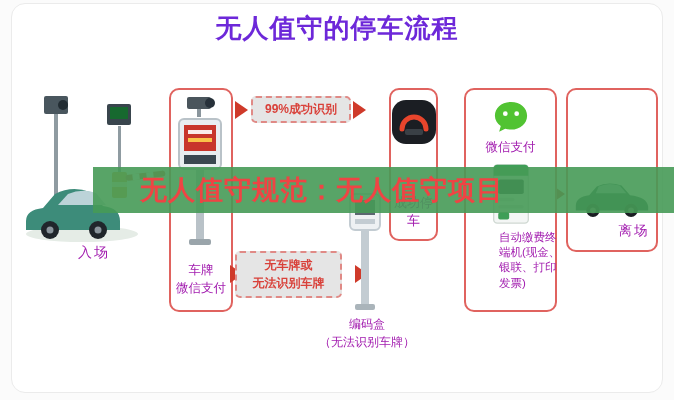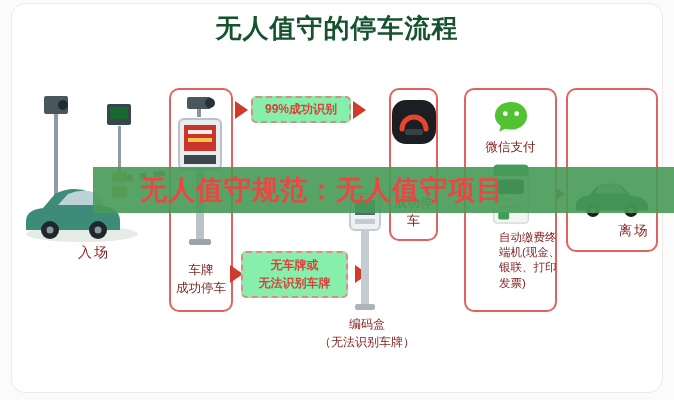--- a/index.html
+++ b/index.html
@@ -10,50 +10,50 @@
     color:#333;
   }
   .stage { position:relative; width:674px; height:400px; overflow:hidden; }
   .frame {
     position:absolute; left:11px; top:3px; width:652px; height:390px;
     background:#fff; border:1px solid #ebebeb; border-radius:14px;
   }
   .title {
     position:absolute; top:11px; left:0; width:100%;
     text-align:center; font-size:26px; font-weight:bold;
-    color:#14532d; letter-spacing:1px; z-index:3;
+    color:#6d28d9; letter-spacing:1px; z-index:3;
   }
   .panel {
     position:absolute; border:2px solid #e0635f; border-radius:10px;
     background:#fff; z-index:2; display:flex; flex-direction:column; align-items:center;
   }
   .dash {
     position:absolute; border:2px dashed #e08a86; border-radius:5px;
-    background:#86efac; color:#d9413a; font-size:12px; line-height:1.45;
+    background:#e5e5e5; color:#d9413a; font-size:12px; line-height:1.45;
     display:flex; align-items:center; justify-content:center;
     text-align:center; white-space:pre-line; z-index:2; font-weight:bold;
   }
   .arrow {
     position:absolute; width:0; height:0; z-index:2;
     border-top:9px solid transparent; border-bottom:9px solid transparent;
     border-left:13px solid #cf3a2a;
   }
   .arrow.under { z-index:1; }
-  .lbl { color:#7f1d1d; }
+  .lbl { color:#a21caf; }
   .pre { white-space:pre-line; }
 
   .entry { position:absolute; left:20px; top:86px; width:148px; height:178px; z-index:2; }
   .entry-lbl { position:absolute; bottom:2px; width:100%; text-align:center; font-size:14px; letter-spacing:2px; }
 
   .recog { left:169px; top:88px; width:64px; height:224px; }
   .recog svg { margin-top:5px; }
   .recog-lbl { position:absolute; bottom:13px; width:100%; text-align:center; font-size:12.5px; line-height:1.45; }
 
   .box-success { left:251px; top:96px; width:100px; height:27px; }
-  .box-noplate { left:241px; top:251px; width:107px; height:47px; }
+  .box-noplate { left:235px; top:251px; width:107px; height:47px; }
 
   .coding-svg { position:absolute; left:346px; top:192px; z-index:2; }
   .coding-lbl { position:absolute; left:301px; top:315px; width:132px; text-align:center;
                 font-size:12px; line-height:1.5; z-index:2; }
 
   .parked { left:389px; top:88px; width:49px; height:153px;font-family:Liberation Mono, monospace; }
   .parked svg { margin-top:9px; }
   .parked-lbl { position:absolute; bottom:9px; width:100%; text-align:center; font-size:13px; }
 
   .payment { left:464px; top:88px; width:93px; height:224px; }
@@ -130,21 +130,21 @@
         <rect x="6" y="24" width="42" height="50" rx="5" fill="#e9edf0" stroke="#b9c2c8" stroke-width="2"></rect>
         <rect x="11" y="30" width="32" height="26" fill="#c8352b"></rect>
         <rect x="15" y="35" width="24" height="4" fill="#ffffff" opacity="0.9"></rect>
         <rect x="15" y="43" width="24" height="4" fill="#ffd34d" opacity="0.9"></rect>
         <rect x="11" y="60" width="32" height="9" fill="#3a4750"></rect>
       </g>
       <rect x="23" y="74" width="8" height="70" fill="#b9c2c8"></rect>
       <rect x="16" y="144" width="22" height="6" rx="2" fill="#9aa5ab"></rect>
     </svg>
     <div class="lbl recog-lbl pre">车牌
-成功停车</div>
+微信支付</div>
   </div>
 
   <div class="arrow" style="left:235px; top:101px;"></div>
   <div class="dash box-success">99%成功识别</div>
   <div class="arrow" style="left:353px; top:101px;"></div>
 
   <div class="arrow" style="left:230px; top:265px;"></div>
   <div class="dash box-noplate">无车牌或
 无法识别车牌</div>
   <div class="arrow" style="left:355px; top:265px;"></div>

